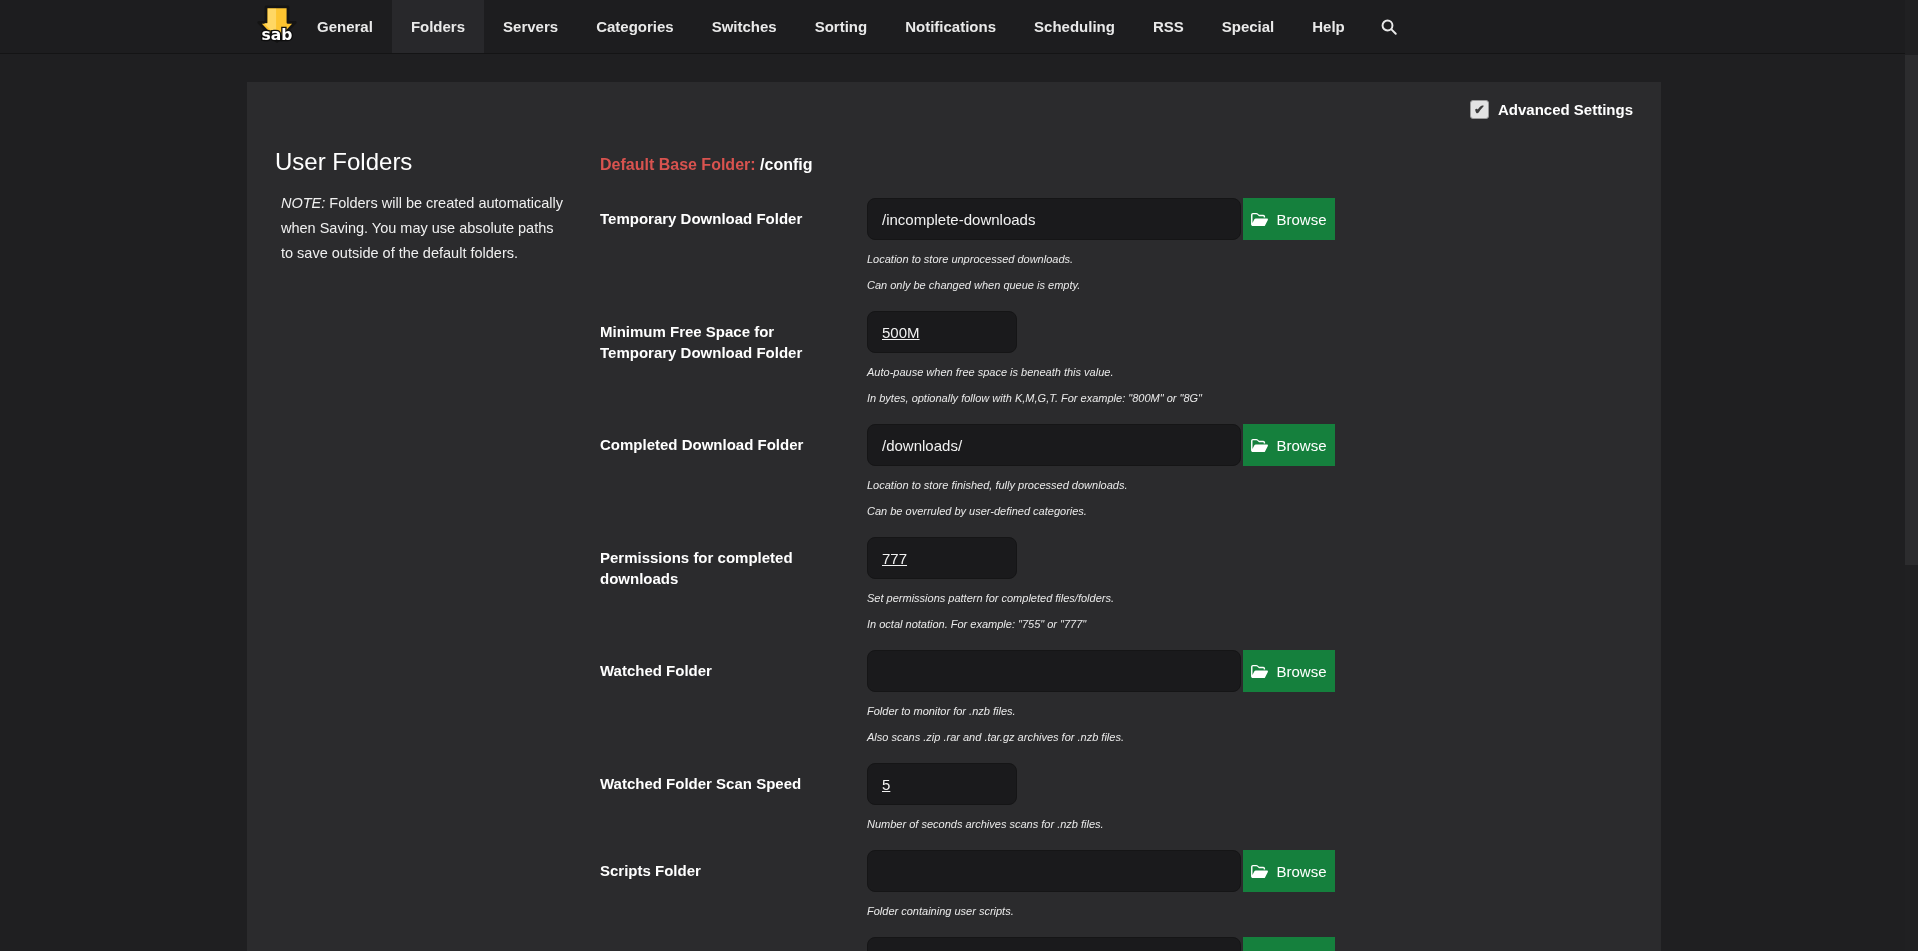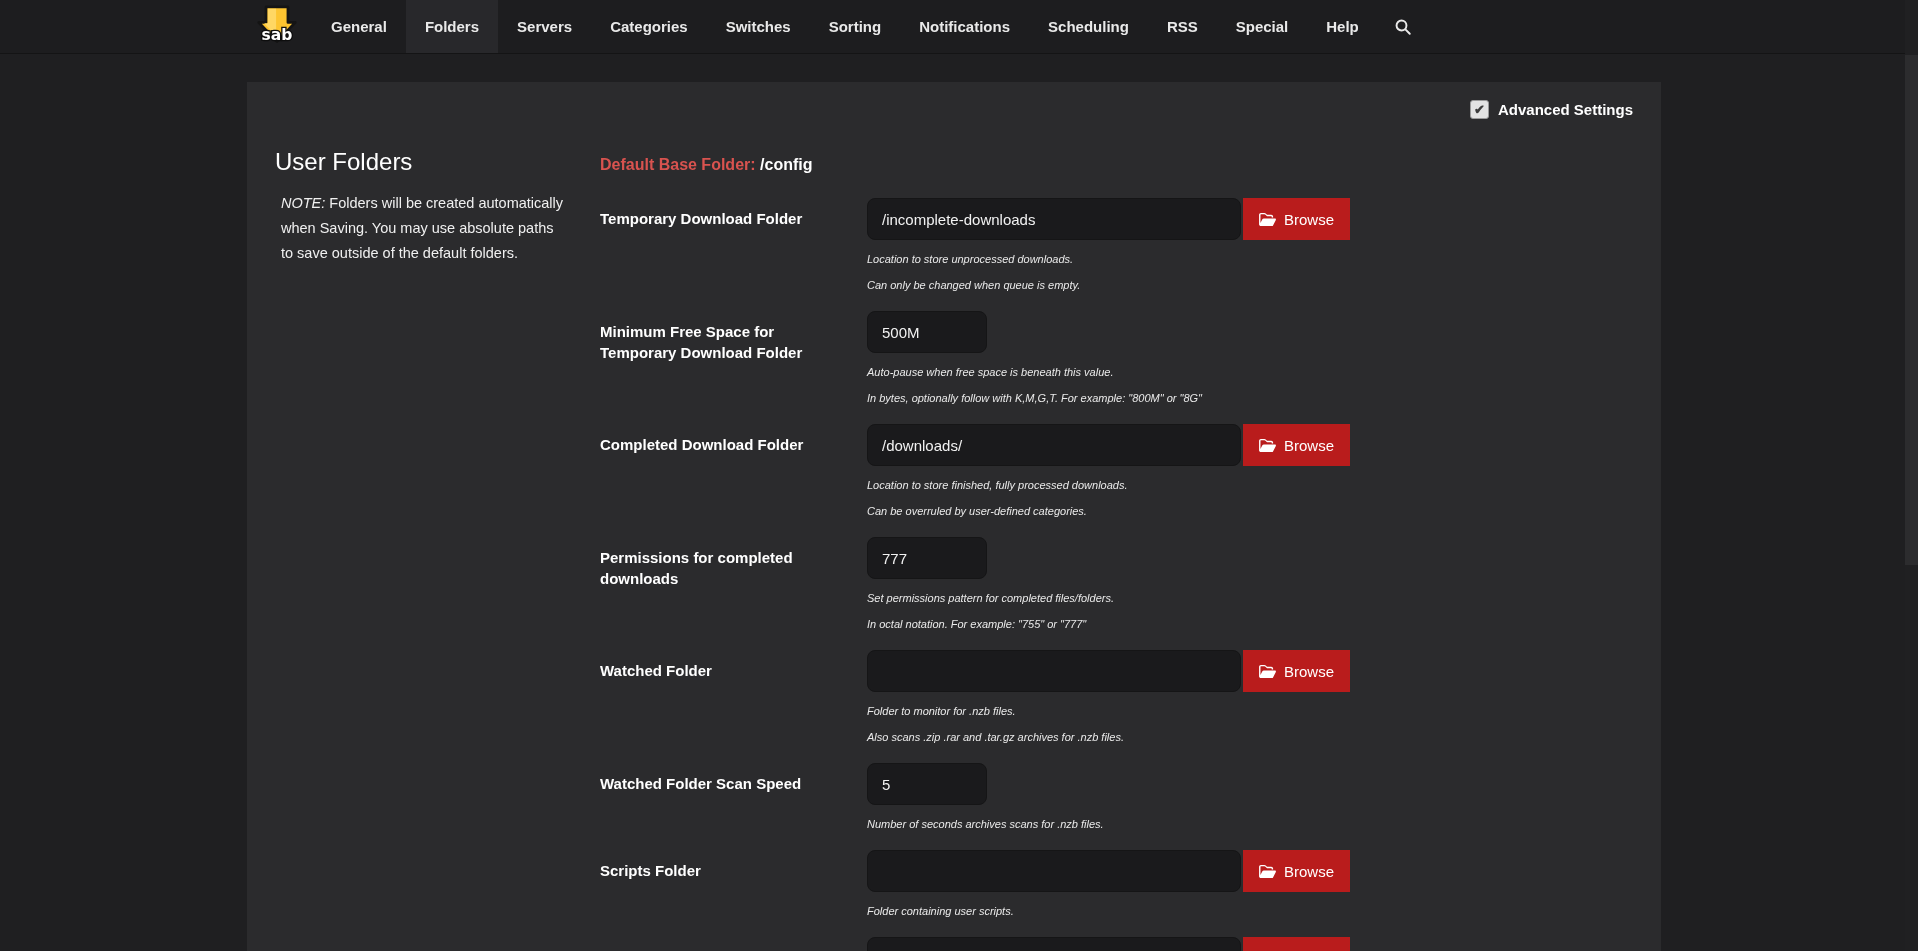--- a/index.html
+++ b/index.html
@@ -7,21 +7,21 @@
     width:1918px;height:951px;overflow:hidden;
     background:#1f1f21;
     font-family:"Liberation Sans",sans-serif;
     -webkit-font-smoothing:antialiased;
   }
   
   .navbar{
     height:53px;background:#1d1d1f;border-bottom:1px solid #141415;
     display:flex;align-items:stretch;padding-left:256px;position:relative;z-index:2;
   }
-  .logo{display:flex;align-items:center;margin-right:14px;justify-content:center;}
+  .logo{display:flex;align-items:center;justify-content:center;}
   .nav-items{display:flex;align-items:stretch;}
   .nav-item{
     display:flex;align-items:center;padding:12px 19px;
     color:#e9e9e9;font-size:15px;font-weight:bold;text-decoration:none;cursor:pointer;
   }
   .nav-item.active{background:#28282b;}
   .nav-search{display:flex;align-items:center;padding:0 16px;cursor:pointer;}
   
   .page{position:relative;width:1918px;height:898px;}
   .panel{
@@ -54,24 +54,24 @@
     color:#ffffff;font-size:15px;font-weight:bold;line-height:21px;
   }
   .row-field{flex:1;}
   .field-line{display:flex;align-items:stretch;}
   .text-input{
     width:374px;height:42px;box-sizing:border-box;
     background:#1a1a1c;border:1px solid #151516;border-radius:8px;
     color:#f2f2f2;font-size:15px;font-family:"Liberation Sans",sans-serif;
     padding:0 14px;outline:none;
   }
-  .text-input.small{width:120px;}
+  .text-input.small{width:150px;text-decoration:underline;}
   .browse-btn{
-    width:107px;height:42px;margin-left:2px;border:none;cursor:pointer;
-    background:#b91c1c;color:#ffffff;font-size:15px;font-family:"Liberation Sans",sans-serif;
+    width:92px;height:42px;margin-left:2px;border:none;cursor:pointer;
+    background:#15803d;color:#ffffff;font-size:15px;font-family:"Liberation Sans",sans-serif;
     display:flex;align-items:center;justify-content:center;gap:8px;
   }
   .help{margin-top:6px;}
   .help-line{
     display:block;color:#eaeaea;font-size:11px;font-style:italic;line-height:26px;
   }
   
   .scrollbar-track{
     position:fixed;top:0;right:0;width:13px;height:951px;background:#202022;z-index:5;
   }

